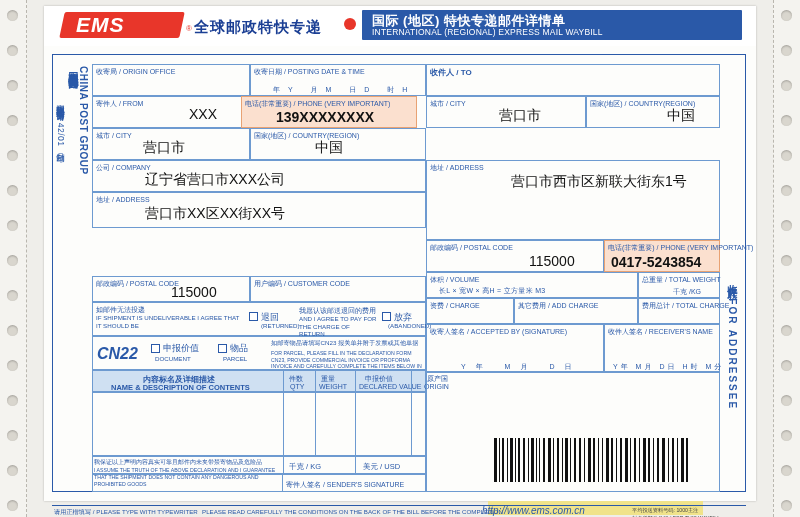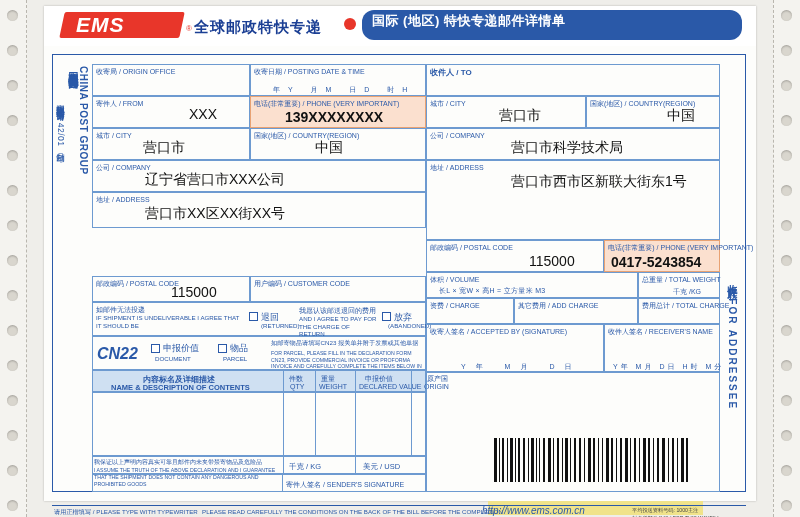--- a/index.html
+++ b/index.html
@@ -36,21 +36,21 @@
   }
   .ems-text{
     position:absolute;left:14px;top:3px;width:120px;height:24px;
     color:#fff;font-weight:bold;font-style:italic;font-size:21px;letter-spacing:1px;
     line-height:24px;
   }
   .ems-r{position:absolute;left:124px;top:14px;font-size:8px;color:#e8362a;}
   .ems-cn{position:absolute;left:132px;top:8px;font-size:15px;font-weight:bold;color:#1b3f94;letter-spacing:1px;white-space:nowrap;}
   .banner-blue{
     position:absolute;left:318px;top:4px;width:380px;height:30px;
-    background:#2a59a8;border-radius:12px;
+    background:#2a59a8;border-radius:1px;
   }
   .banner-blue .l1{position:absolute;left:10px;top:2px;color:#fff;font-size:13px;font-weight:bold;letter-spacing:.5px;}
   .banner-blue .l2{position:absolute;left:10px;top:17px;color:#fff;font-size:8.5px;letter-spacing:.2px;}
   .banner-dot{position:absolute;left:300px;top:12px;width:12px;height:12px;border-radius:50%;background:#e8362a;}
 
   
   .body{position:absolute;left:0;top:40px;width:712px;height:455px;background:#fdfdfb;}
 
   .blue-frame{
     position:absolute;left:8px;top:8px;width:694px;height:438px;
@@ -136,20 +136,21 @@
     <div class="banner">
       <div class="ems-logo">
         <div class="ems-red"></div>
         <div class="ems-text">EMS</div>
         <div class="ems-r">®</div>
         <div class="ems-cn">全球邮政特快专递</div>
       </div>
       <div class="banner-dot"></div>
       <div class="banner-blue">
         <div class="l1">国际 (地区) 特快专递邮件详情单</div>
+        <div class="l2">INTERNATIONAL (REGIONAL) EXPRESS MAIL WAYBILL</div>
       </div>
     </div>
 
     <div class="body">
       <div class="blue-frame"></div>
 
       <div class="vert vert-left-1">中国邮政集团公司辽宁省营口市分公司  18  42/01月印制</div>
       <div class="vert vert-left-2">中国邮政速递物流股份有限公司国际</div>
       <div class="vert vert-left-3">CHINA POST GROUP</div>
       <div class="vert vert-right-1">收件人联 / FOR ADDRESSEE</div>
@@ -162,21 +163,21 @@
       <div class="cell" style="left:206px;top:18px;width:176px;height:32px;">
         <div class="lbl" style="left:3px;top:2px;">收寄日期 / POSTING DATE &amp; TIME</div>
         <div class="lbl" style="left:22px;top:20px;letter-spacing:8px;">年Y      月M      日D      时H</div>
       </div>
 
       <div class="cell" style="left:48px;top:50px;width:158px;height:32px;">
         <div class="lbl" style="left:3px;top:2px;">寄件人 / FROM</div>
         <div class="val big" style="left:96px;top:9px;">XXX</div>
       </div>
 
-      <div class="cell orange" style="left:206px;top:50px;width:176px;height:32px;">
+      <div class="cell orange" style="left:197px;top:50px;width:176px;height:32px;">
         <div class="lbl" style="left:3px;top:2px;">电话(非常重要) / PHONE (VERY IMPORTANT)</div>
         <div class="val big" style="left:34px;top:12px;font-weight:bold;">139XXXXXXXX</div>
       </div>
 
       <div class="cell" style="left:48px;top:82px;width:158px;height:32px;">
         <div class="lbl" style="left:3px;top:2px;">城市 / CITY</div>
         <div class="val big" style="left:50px;top:10px;">营口市</div>
       </div>
 
       <div class="cell" style="left:206px;top:82px;width:176px;height:32px;">
@@ -275,24 +276,20 @@
 
       <div class="cell" style="left:382px;top:50px;width:160px;height:32px;">
         <div class="lbl" style="left:3px;top:2px;">城市 / CITY</div>
         <div class="val big" style="left:72px;top:10px;">营口市</div>
       </div>
       <div class="cell" style="left:542px;top:50px;width:134px;height:32px;">
         <div class="lbl" style="left:3px;top:2px;">国家(地区) / COUNTRY(REGION)</div>
         <div class="val big" style="left:80px;top:10px;">中国</div>
       </div>
 
-      <div class="cell" style="left:382px;top:82px;width:294px;height:32px;">
-        <div class="lbl" style="left:3px;top:2px;">公司 / COMPANY</div>
-        <div class="val big" style="left:84px;top:10px;">营口市科学技术局</div>
-      </div>
 
       <div class="cell" style="left:382px;top:114px;width:294px;height:80px;">
         <div class="lbl" style="left:3px;top:2px;">地址 / ADDRESS</div>
         <div class="val big" style="left:84px;top:12px;">营口市西市区新联大街东1号</div>
       </div>
 
       <div class="cell" style="left:382px;top:194px;width:178px;height:32px;">
         <div class="lbl" style="left:3px;top:2px;">邮政编码 / POSTAL CODE</div>
         <div class="val big" style="left:102px;top:12px;">115000</div>
       </div>

